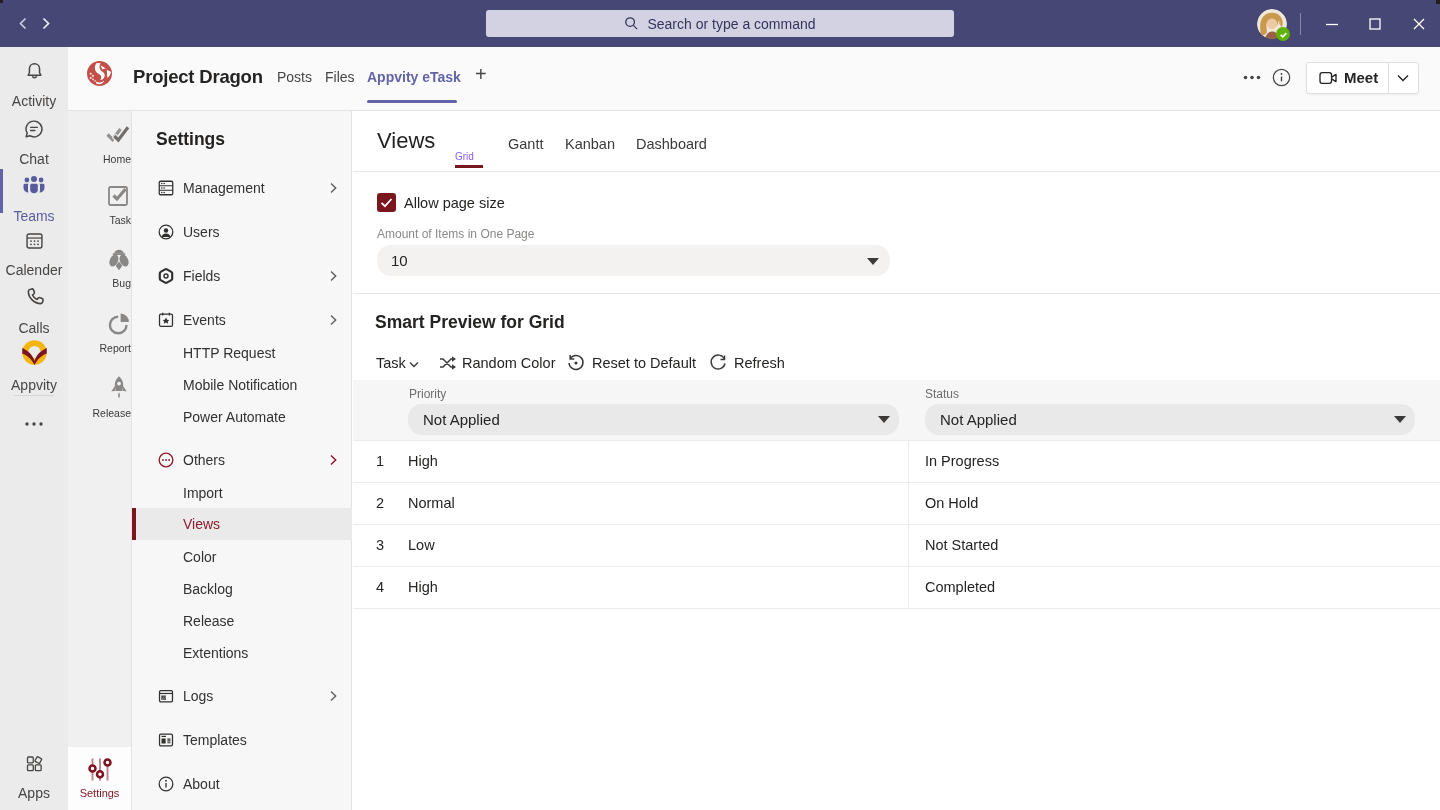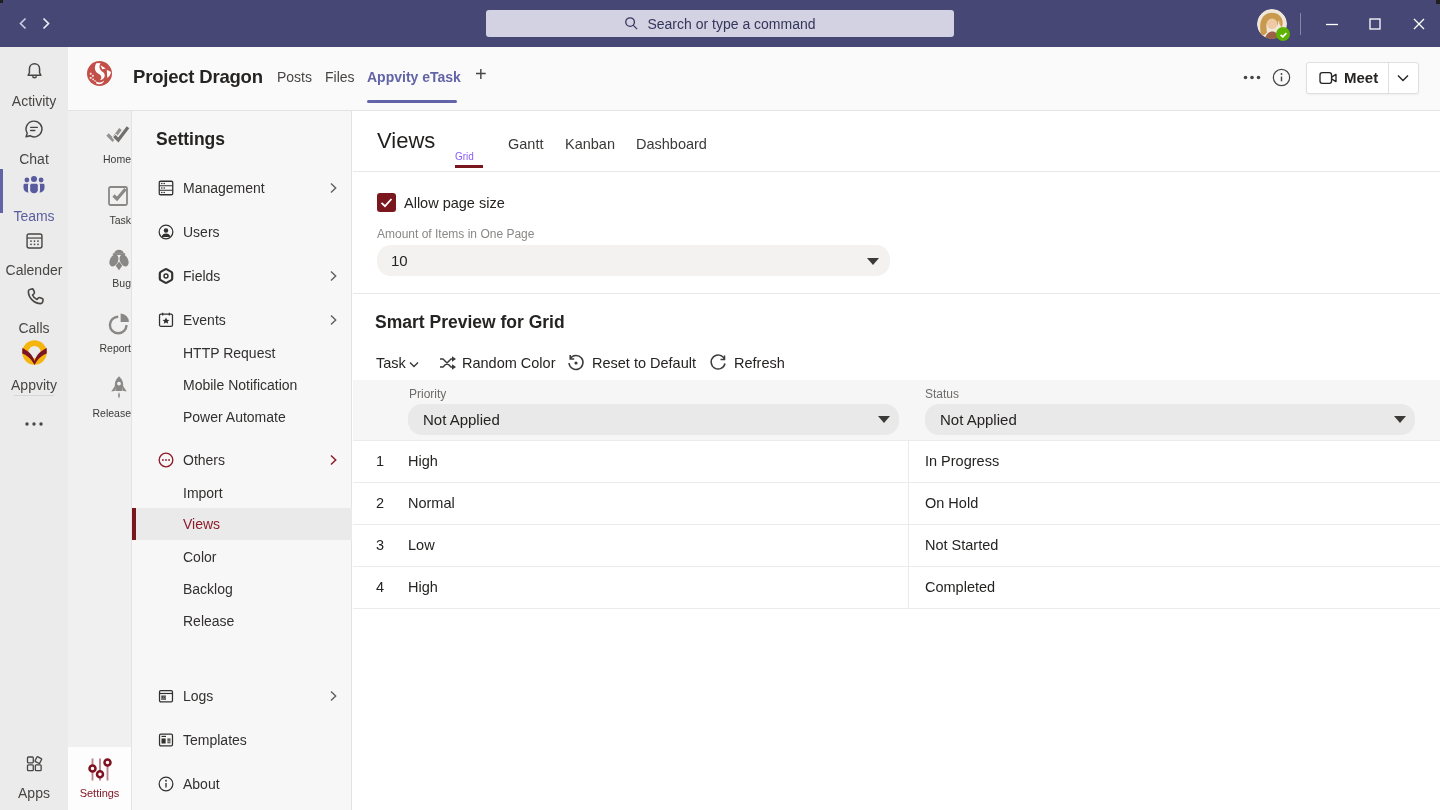--- a/index.html
+++ b/index.html
@@ -356,20 +356,23 @@
         <div class="tx" style="color:#8e1c2a">Views</div>
       </div>
     <div class="mitem sub" style="top:430px">
         <div class="tx">Color</div>
       </div>
     <div class="mitem sub" style="top:462px">
         <div class="tx">Backlog</div>
       </div>
     <div class="mitem sub" style="top:494px">
         <div class="tx">Release</div>
+      </div>
+    <div class="mitem sub" style="top:526px">
+        <div class="tx">Extentions</div>
       </div>
 
     <div class="mitem" style="top:569px">
       <svg class="ic" viewBox="0 0 20 20">
           <rect x="2.8" y="4" width="14.4" height="12.5" rx="1.5" fill="none" stroke="#323130" stroke-width="1.4"></rect>
           <path d="M2.8 7.2h14.4" stroke="#323130" stroke-width="1.3"></path>
           <rect x="4.6" y="9.5" width="5.4" height="4.6" fill="#323130"></rect>
           <text x="5.1" y="13.3" font-size="3.6" fill="#fff" font-family="Liberation Sans">LOG</text>
         </svg>
       <div class="tx">Logs</div>

